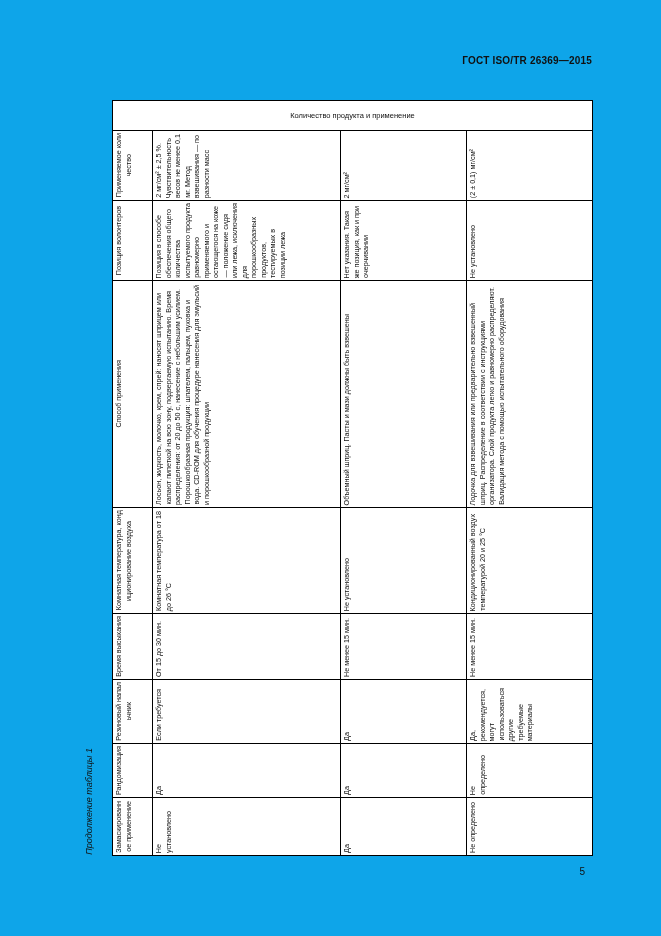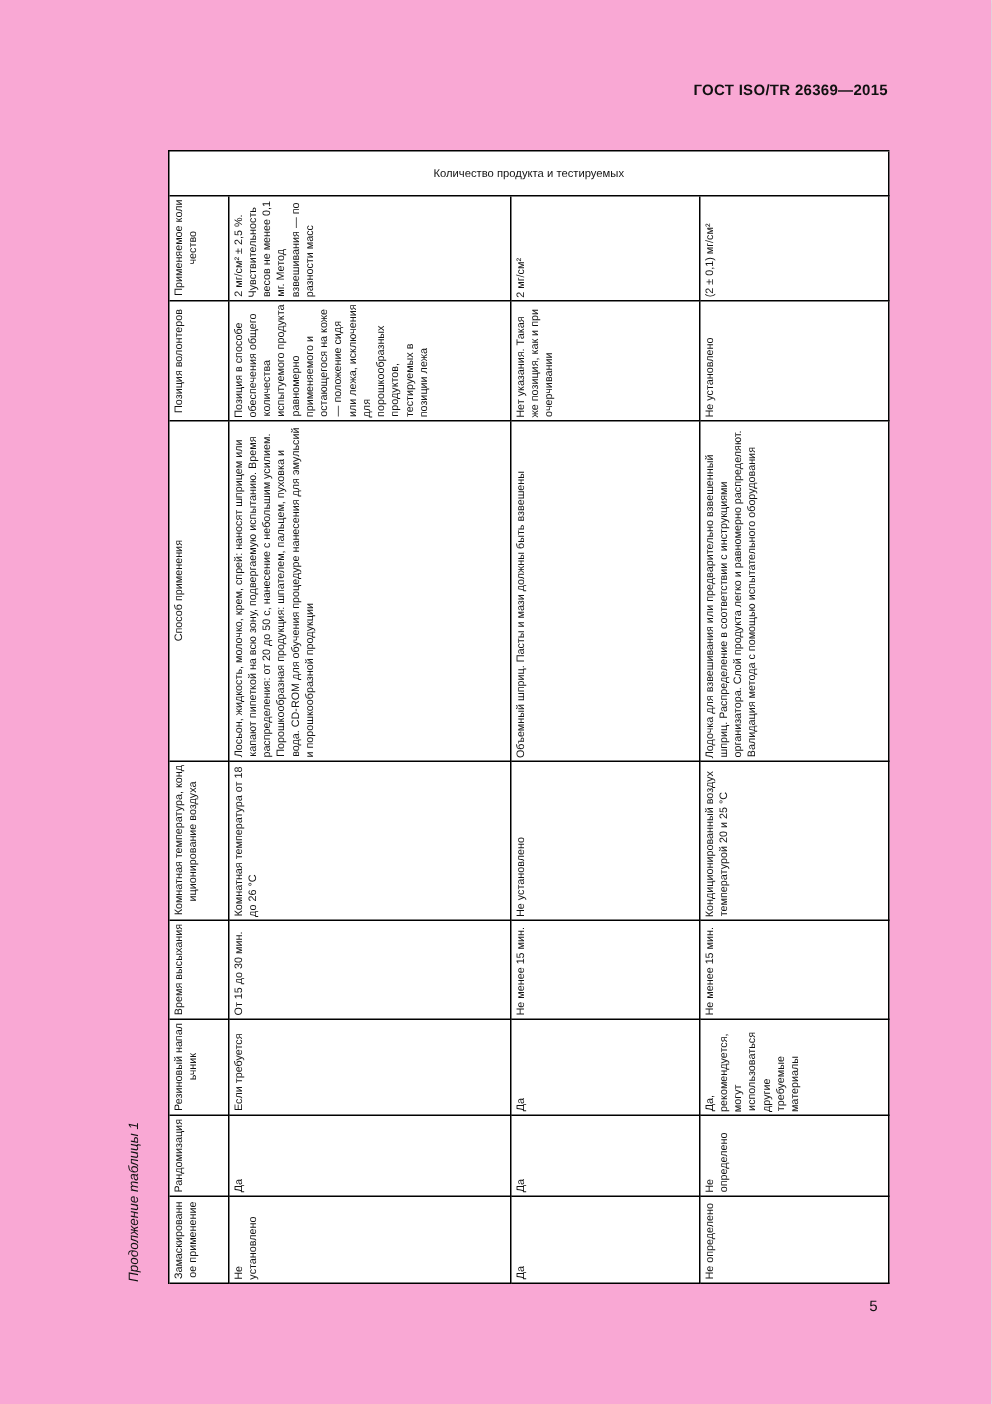--- a/index.html
+++ b/index.html
@@ -1,20 +1,20 @@
 <!DOCTYPE html>
 <html><head>
 <meta charset="utf-8">
 <style>
   html,body{margin:0;padding:0;background:#e8e8e8;}
   .page{
     position:relative;
     width:661px;height:936px;
     margin:0 auto;
-    background:#f9a8d4;
+    background:#0ea5e9;
     font-family:"Liberation Sans", sans-serif;
     color:#111;
     overflow:hidden;
     box-shadow:0 0 4px rgba(0,0,0,.25);
   }
   .doc-header{
     position:absolute;top:55px;right:69px;
     font-size:10px;font-weight:bold;letter-spacing:.2px;
   }
   .page-number{
@@ -67,21 +67,21 @@
 <body>
 
 <div class="page">
 
   <div class="doc-header">ГОСТ ISO/TR 26369—2015</div>
 
   <div class="table-caption">Продолжение таблицы 1</div>
 
   <div class="gost-table">
 
-    <div class="cell section-cell">Количество продукта и тестируемых</div>
+    <div class="cell section-cell">Количество продукта и применение</div>
 
     <div class="cell vtext name-cell">Применяемое количество</div>
     <div class="cell vtext val-cell">2 мг/см² ± 2,5 %. Чувствительность весов не менее 0,1 мг. Метод взвешивания — по разности масс</div>
     <div class="cell vtext val-cell">2 мг/см²</div>
     <div class="cell vtext val-cell">(2 ± 0,1) мг/см²</div>
 
     <div class="cell vtext name-cell">Позиция волонтеров</div>
     <div class="cell vtext val-cell">Позиция в способе обеспечения общего количества испытуемого продукта равномерно применяемого и остающегося на коже — положение сидя или лежа, исключения для порошкообразных продуктов, тестируемых в позиции лежа</div>
     <div class="cell vtext val-cell">Нет указания. Такая же позиция, как и при очерчивании</div>
     <div class="cell vtext val-cell">Не установлено</div>

